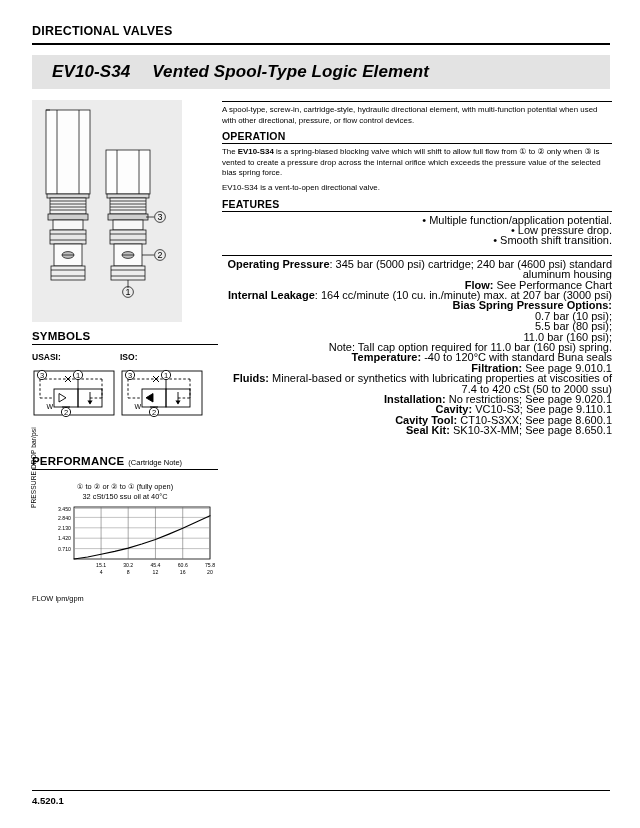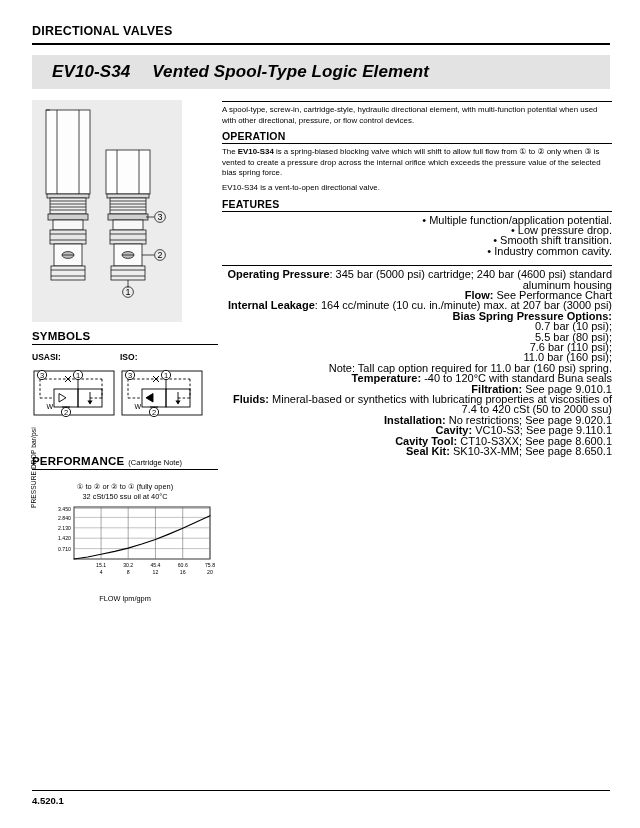--- a/index.html
+++ b/index.html
@@ -31,21 +31,21 @@
   .sym-label{font-size:8.5px;font-weight:bold;margin-bottom:3px;}
 
   .perf{position:absolute;left:32px;top:455px;width:186px;}
   .perf-head{display:flex;align-items:baseline;}
 
   .chart-wrap{position:relative;width:186px;height:125px;margin-top:12px;}
   .chart-title{text-align:center;font-size:7.4px;line-height:9.5px;}
 
   .ylabel{position:absolute;left:-2px;top:26px;width:70px;transform:rotate(-90deg);
           transform-origin:left top;font-size:6.6px;letter-spacing:.1px;white-space:nowrap;}
-  .xlabel{position:absolute;left:0;top:112px;width:186px;text-align:center;font-size:7.4px;}
+  .xlabel{position:absolute;left:0;top:112px;width:186px;text-align:left;font-size:7.4px;}
 
   
   .rightcol{position:absolute;left:222px;top:100px;width:390px;}
   .r-sec{margin-bottom:1px;}
   .r-h{font-size:10.5px;font-weight:bold;letter-spacing:.2px;}
   .r-rule{border-top:1.1px solid #000;margin-top:1px;margin-bottom:3px;}
   .r-p{font-size:7.9px;line-height:10.6px;margin:0 0 4px 0;}
   .r-li{font-size:11px;line-height:10.4px;text-align:right;}
   .ind{padding-left:14px;}
   .ind2{padding-left:22px;}
@@ -296,39 +296,37 @@
       </p>
       <p class="r-p">EV10-S34 is a vent-to-open directional valve.</p>
     </div>
 
     <div class="r-sec">
       <div class="r-h">FEATURES</div>
       <div class="r-rule"></div>
       <div class="r-li">• <span>Multiple function/application potential.</span></div>
       <div class="r-li">• <span>Low pressure drop.</span></div>
       <div class="r-li">• <span>Smooth shift transition.</span></div>
-      <div class="r-li">• <span>Industry common cavity.</span></div>
     </div>
 
     <div class="gap"></div>
 
     <div class="r-sec">
       <div class="r-rule"></div>
 
       <div class="r-li"><b class="lbl">Operating Pressure</b><span>: 345 bar (5000 psi) cartridge; 240 bar (4600 psi) standard</span></div>
       <div class="r-li ind">aluminum housing</div>
 
       <div class="r-li"><b class="lbl">Flow:</b><span> See Performance Chart</span></div>
 
       <div class="r-li"><b class="lbl">Internal Leakage</b><span>: 164 cc/minute (10 cu. in./minute) max. at 207 bar (3000 psi)</span></div>
 
       <div class="r-li"><b class="lbl">Bias Spring Pressure Options:</b></div>
       <div class="r-li ind2">0.7 bar (10 psi);</div>
       <div class="r-li ind2">5.5 bar (80 psi);</div>
-      <div class="r-li ind2">7.6 bar (110 psi);</div>
       <div class="r-li ind2">11.0 bar (160 psi);</div>
       <div class="r-li ind2">Note: Tall cap option required for 11.0 bar (160 psi) spring.</div>
 
       <div class="r-li"><b class="lbl">Temperature:</b><span> -40 to 120°C with standard Buna seals</span></div>
 
       <div class="r-li"><b class="lbl">Filtration:</b><span> See page 9.010.1</span></div>
 
       <div class="r-li"><b class="lbl">Fluids:</b><span> Mineral-based or synthetics with lubricating properties at viscosities of</span></div>
       <div class="r-li ind">7.4 to 420 cSt (50 to 2000 ssu)</div>
 

